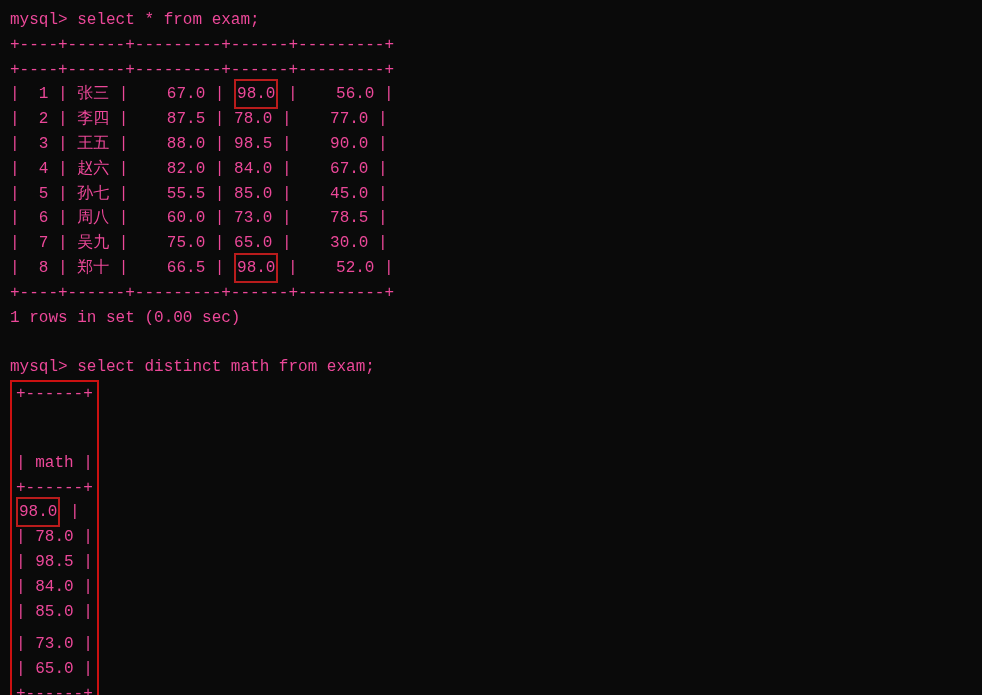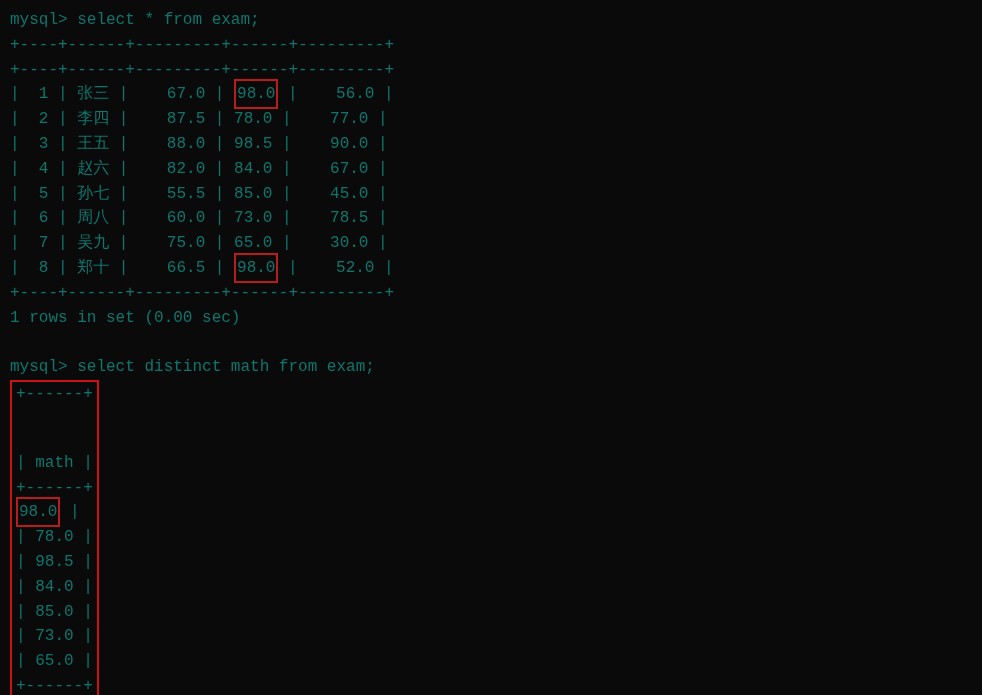--- a/index.html
+++ b/index.html
@@ -20,21 +20,21 @@
     }
 
     .terminal {
       background-color: #0a0a0a;
       width: 100%;
     }
 
     pre {
       font-family: 'Courier New', Courier, monospace;
       font-size: 16px;
-      color: #0f766e;
+      color: #ec4899;
       background: transparent;
       white-space: pre;
       line-height: 1.55;
     }
 
     .hl {
       border: 2px solid #b91c1c;
       padding: 4px 1px;
       margin-top: 12px;
     }
@@ -81,21 +81,21 @@
   <div style="border: 2px solid #cc1111; display: inline-block; padding: 0; margin: 0;">
     <div style="padding: 0;">
       <pre style="padding: 0 4px;">+------+</pre>
       <pre style="padding: 0 4px; margin-top: 44px;">| math |</pre>
       <pre style="padding: 0 4px;">+------+</pre>
       <pre style="padding: 0 4px;"><span class="hl">98.0</span> |</pre>
       <pre style="padding: 0 4px;">| 78.0 |</pre>
       <pre style="padding: 0 4px;">| 98.5 |</pre>
       <pre style="padding: 0 4px;">| 84.0 |</pre>
       <pre style="padding: 0 4px;">| 85.0 |</pre>
-      <pre style="padding: 0 4px;">| 73.0 |</pre>
+      <pre style="padding: 0 4px; margin-top: 8px;">| 73.0 |</pre>
       <pre style="padding: 0 4px;">| 65.0 |</pre>
       <pre style="padding: 0 4px;">+------+</pre>
     </div>
   </div>
 
   <br>
 
   
   <div>
     <pre>7 rows in set (0.00 sec)</pre>

